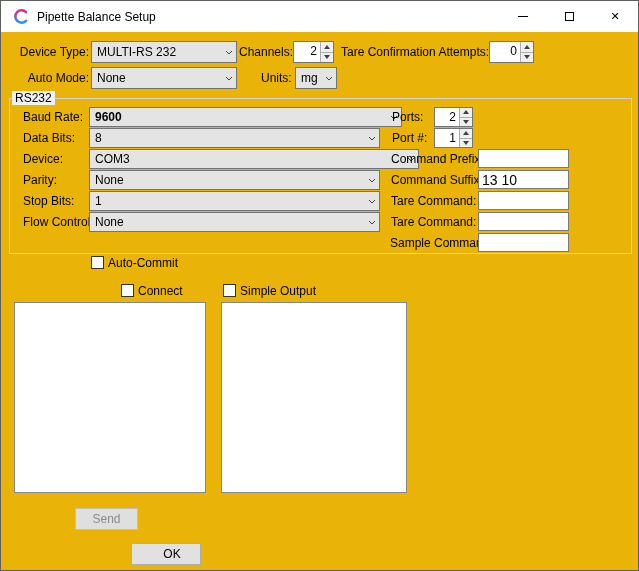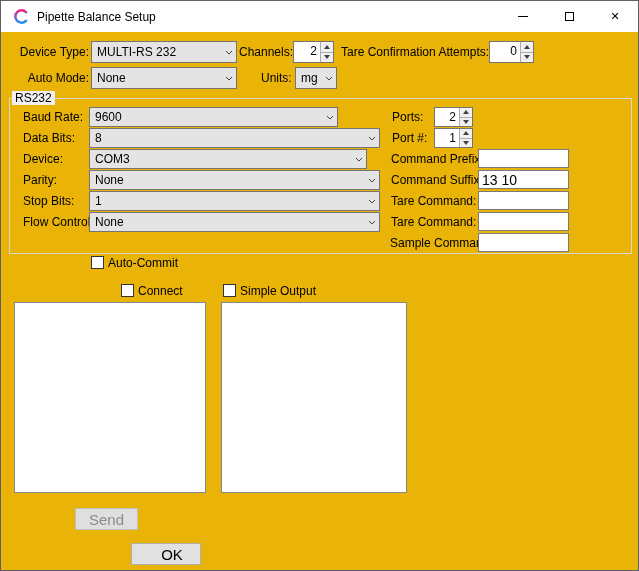--- a/index.html
+++ b/index.html
@@ -36,21 +36,21 @@
   
   .text-input { position:absolute; border:1px solid #7a7a7a; background:#fff; font-size:14px; padding:0 3px; font-family:"Liberation Sans", sans-serif; outline:none; }
   
   .group { position:absolute; border:1px solid #d5d5d5; }
   .group-label { position:absolute; left:2px; top:-8px; background:#f0f0f0; padding:0 3px; }
   
   .checkbox { position:absolute; width:13px; height:13px; background:#fff; border:1px solid #333; }
   
   .listbox { position:absolute; background:#fff; border:1px solid #828790; }
   
-  .btn { position:absolute; background:#e1e1e1; border:1px solid #adadad; display:flex; align-items:center; justify-content:center; font-size:15px; }
+  .btn { position:absolute; background:#e1e1e1; border:1px solid #adadad; display:flex; align-items:center; justify-content:center; font-size:12px; }
   .btn.disabled { background:#dfdfdf; border-color:#bfbfbf; color:#8b8b8b; }
 </style>
 </head>
 <body>
 
 <div class="window">
 
   <div class="titlebar">
     <span class="app-icon">
       <svg width="17" height="17" viewBox="0 0 17 17">
@@ -131,41 +131,41 @@
           <path d="M1 1 L4 4 L7 1" stroke="#414141" fill="none"></path>
         </svg>
       </span>
   </div>
 
   <div class="group" style="left:8px; top:97px; width:623px; height:156px;">
     <span class="group-label">RS232</span>
   </div>
 
   <div class="lbl" style="left:22px; top:109px;">Baud Rate:</div>
-  <div class="combo" style="left:88px; top:106px; width:249px; height:20px;">
+  <div class="combo" style="left:88px; top:106px; width:313px; height:20px;font-weight:bold;">
     <span class="combo-text">9600</span>
     <span class="combo-arrow">
         <svg width="8" height="5">
           <path d="M1 1 L4 4 L7 1" stroke="#414141" fill="none"></path>
         </svg>
       </span>
   </div>
 
   <div class="lbl" style="left:22px; top:130px;">Data Bits:</div>
   <div class="combo" style="left:88px; top:127px; width:291px; height:20px;">
     <span class="combo-text">8</span>
     <span class="combo-arrow">
         <svg width="8" height="5">
           <path d="M1 1 L4 4 L7 1" stroke="#414141" fill="none"></path>
         </svg>
       </span>
   </div>
 
   <div class="lbl" style="left:22px; top:151px;">Device:</div>
-  <div class="combo" style="left:88px; top:148px; width:278px; height:20px;">
+  <div class="combo" style="left:88px; top:148px; width:330px; height:20px;">
     <span class="combo-text">COM3</span>
     <span class="combo-arrow">
         <svg width="8" height="5">
           <path d="M1 1 L4 4 L7 1" stroke="#414141" fill="none"></path>
         </svg>
       </span>
   </div>
 
   <div class="lbl" style="left:22px; top:172px;">Parity:</div>
   <div class="combo" style="left:88px; top:169px; width:291px; height:20px;">

